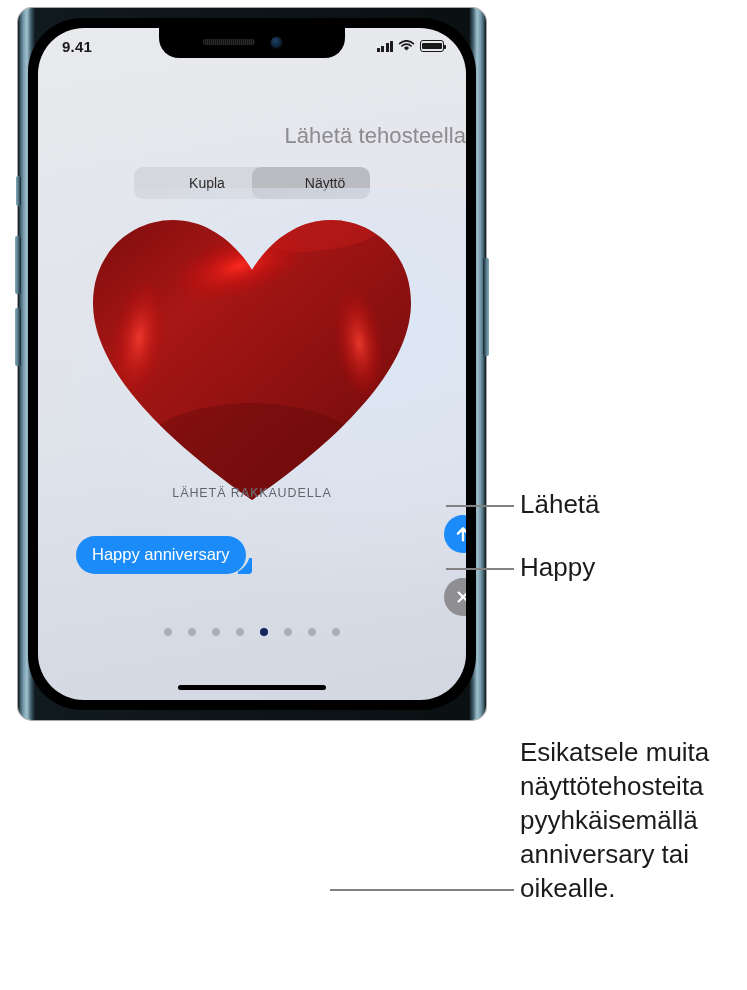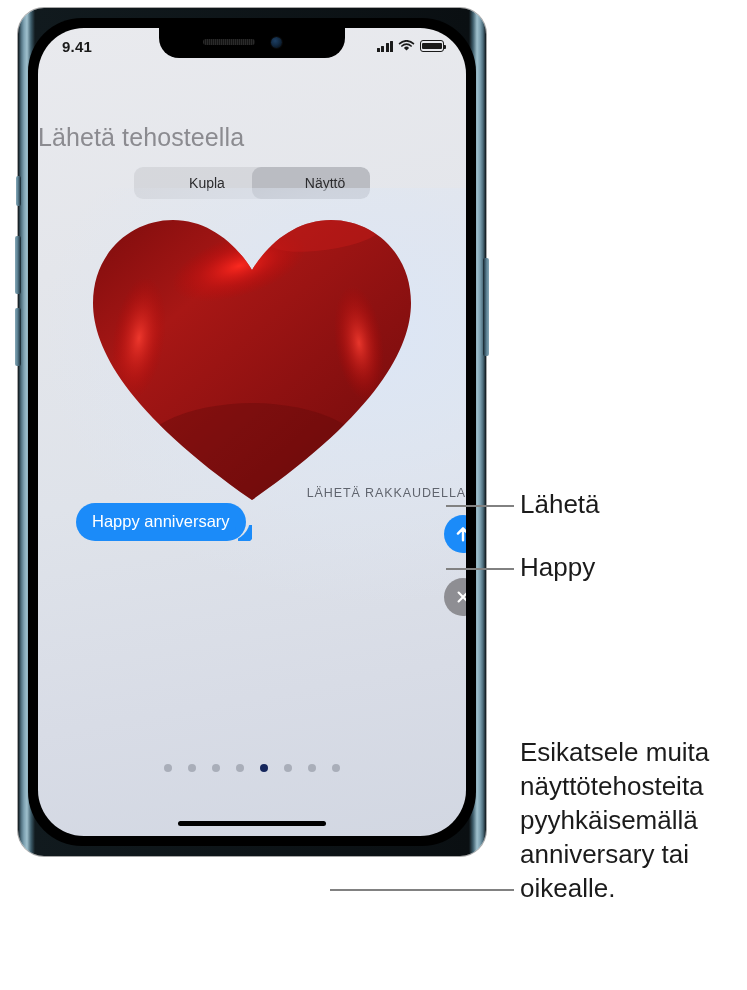--- a/index.html
+++ b/index.html
@@ -8,22 +8,22 @@
     background: #ffffff;
     font-family: "Liberation Sans", sans-serif;
     overflow: hidden;
   }
   #root { position: relative; width: 747px; height: 990px; background: #ffffff; }
 
   
   .phone {
     position: absolute;
     left: 18px; top: 8px;
-    width: 468px; height: 848px;
-    border-radius: 26px;
+    width: 468px; height: 712px;
+    border-radius: 14px;
     background:
       linear-gradient(90deg,
         #0d1418 0px, #4d6d7c 3px, #7fa3b3 6px, #9fc0cd 9px,
         #3e5d6b 13px, #111a1e 17px,
         #0a0f12 calc(100% - 17px), #3e5d6b calc(100% - 13px),
         #9fc0cd calc(100% - 9px), #7fa3b3 calc(100% - 6px),
         #4d6d7c calc(100% - 3px), #0d1418 100%);
     box-shadow: 0 0 0 1px rgba(0,0,0,0.35);
   }
   .phone-inner {
@@ -97,21 +97,21 @@
   }
   .batt::after {
     content:''; position:absolute; right:-3.4px; top:3.4px;
     width:2px; height:4px; background:#1a1a1a; border-radius:0 1px 1px 0;
   }
   .batt span { display:block; height:100%; width:100%; background:#1a1a1a; border-radius:1px; }
 
   
   .title {
     position: absolute; top: 95px; left: 0; right: 0;
-    text-align: left; font-size: 25px; color: #8b8b90; letter-spacing: 0.1px;
+    text-align: right; font-size: 22px; color: #8b8b90; letter-spacing: 0.1px;
   }
   .segmented {
     position: absolute; top: 139px; left: 50%; transform: translateX(-50%);
     width: 236px; height: 32px;
     background: rgba(200,202,208,0.55);
     border-radius: 9px;
     display: flex; overflow: hidden;
   }
   .seg {
     flex: 1; display: flex; align-items: center; justify-content: center;
@@ -124,39 +124,40 @@
     position: absolute; top: 180px; left: 0; right: 0; height: 300px;
     display: flex; align-items: center; justify-content: center;
   }
   .heart-bg {
     position: absolute; top: -20px; left: 0; right: 0; bottom: -100px;
     background: radial-gradient(ellipse at 78% 35%, #dce6f5 0%, rgba(222,230,243,0.55) 38%, rgba(222,228,238,0) 70%);
   }
   .heart { position: relative; width: 330px; height: 300px; }
   .effect-label {
     position: absolute; top: 458px; left: 0; right: 0;
-    text-align: right;
+    text-align: center;
     font-size: 12.5px; color: #5f646e; letter-spacing: 0.9px;
     text-shadow: 0 0 1px rgba(255,255,255,0.4);
   }
 
   
   .bubble-row {
     position: absolute; top: 475px; left: 38px; right: 38px;
     display: flex; align-items: center;
   }
   .bubble {
     position: relative;
     background: #1b8bf9;
     color: #ffffff;
     font-size: 16.5px;
     padding: 9px 16px 10px 16px;
     border-radius: 19px;
     line-height: 1.15;
     white-space: nowrap;
+    margin-top: 33px;
   }
   .bubble::after {
     content: '';
     position: absolute; right: -5px; bottom: 0;
     width: 16px; height: 19px;
     background: #1b8bf9;
     border-bottom-left-radius: 16px 14px;
     clip-path: path("M0 0 C0 12, 6 19, 15 19 C7 19, 0 14, 0 6 Z");
     transform: none;
   }

